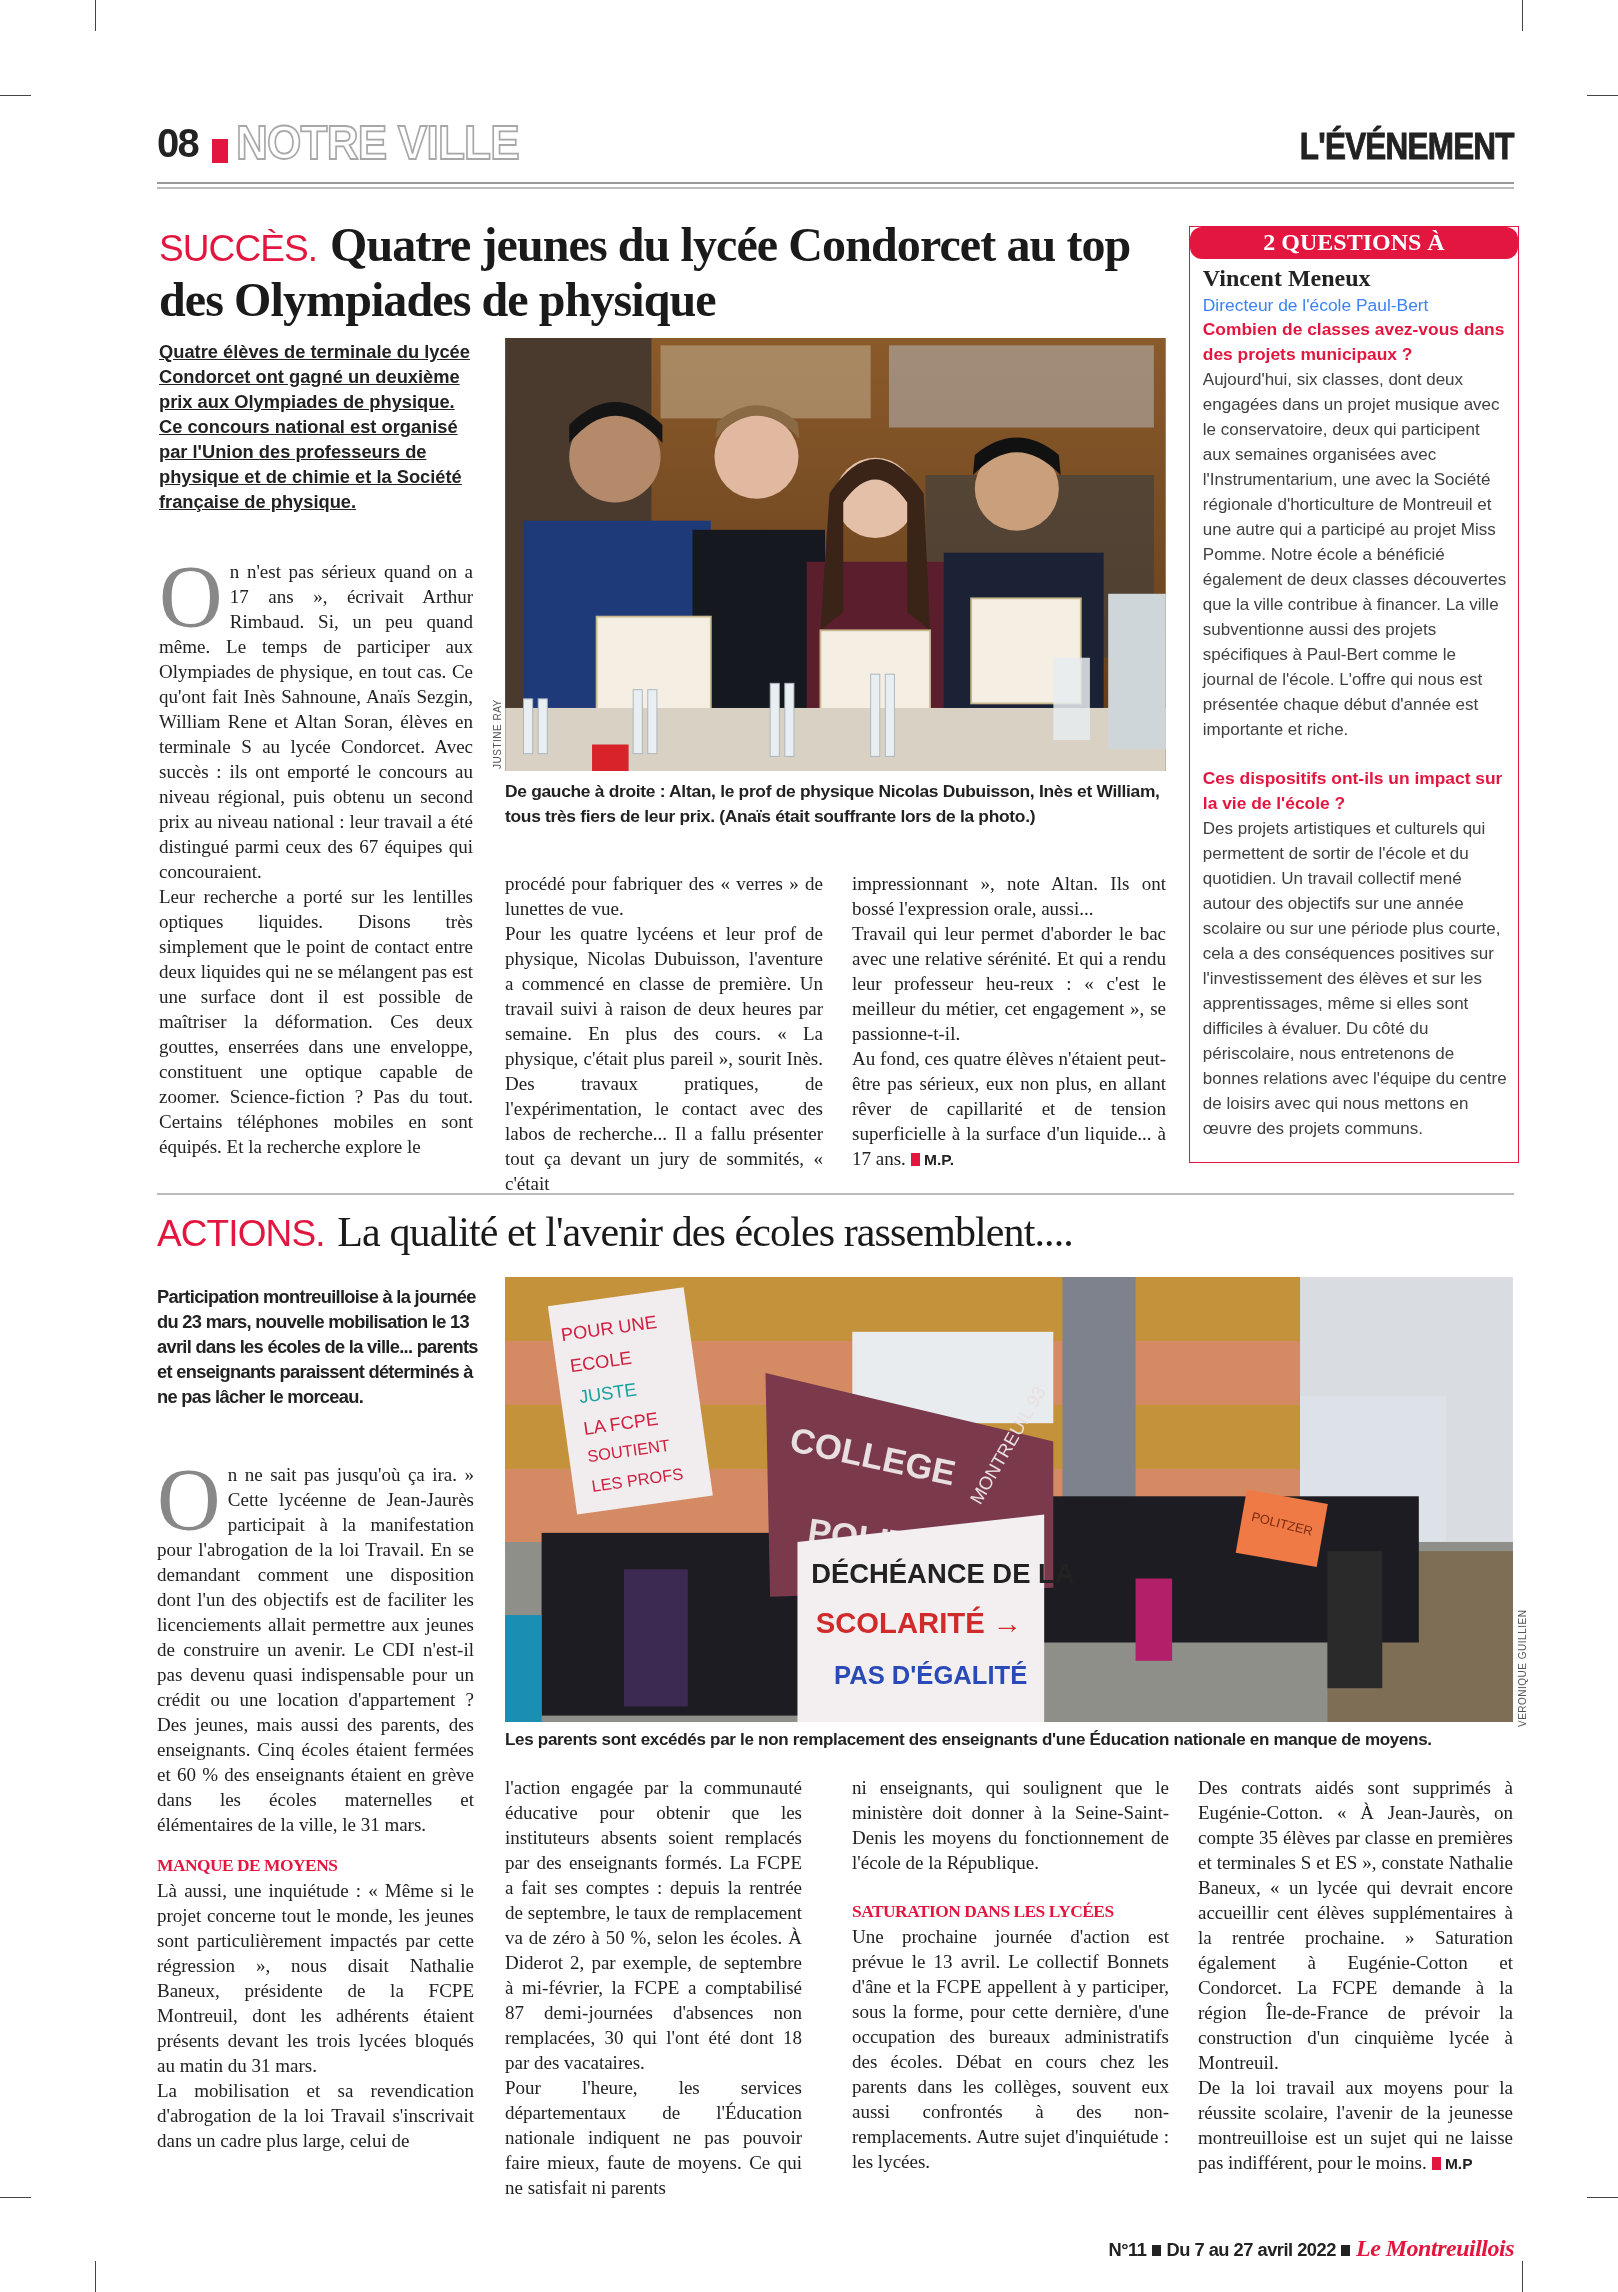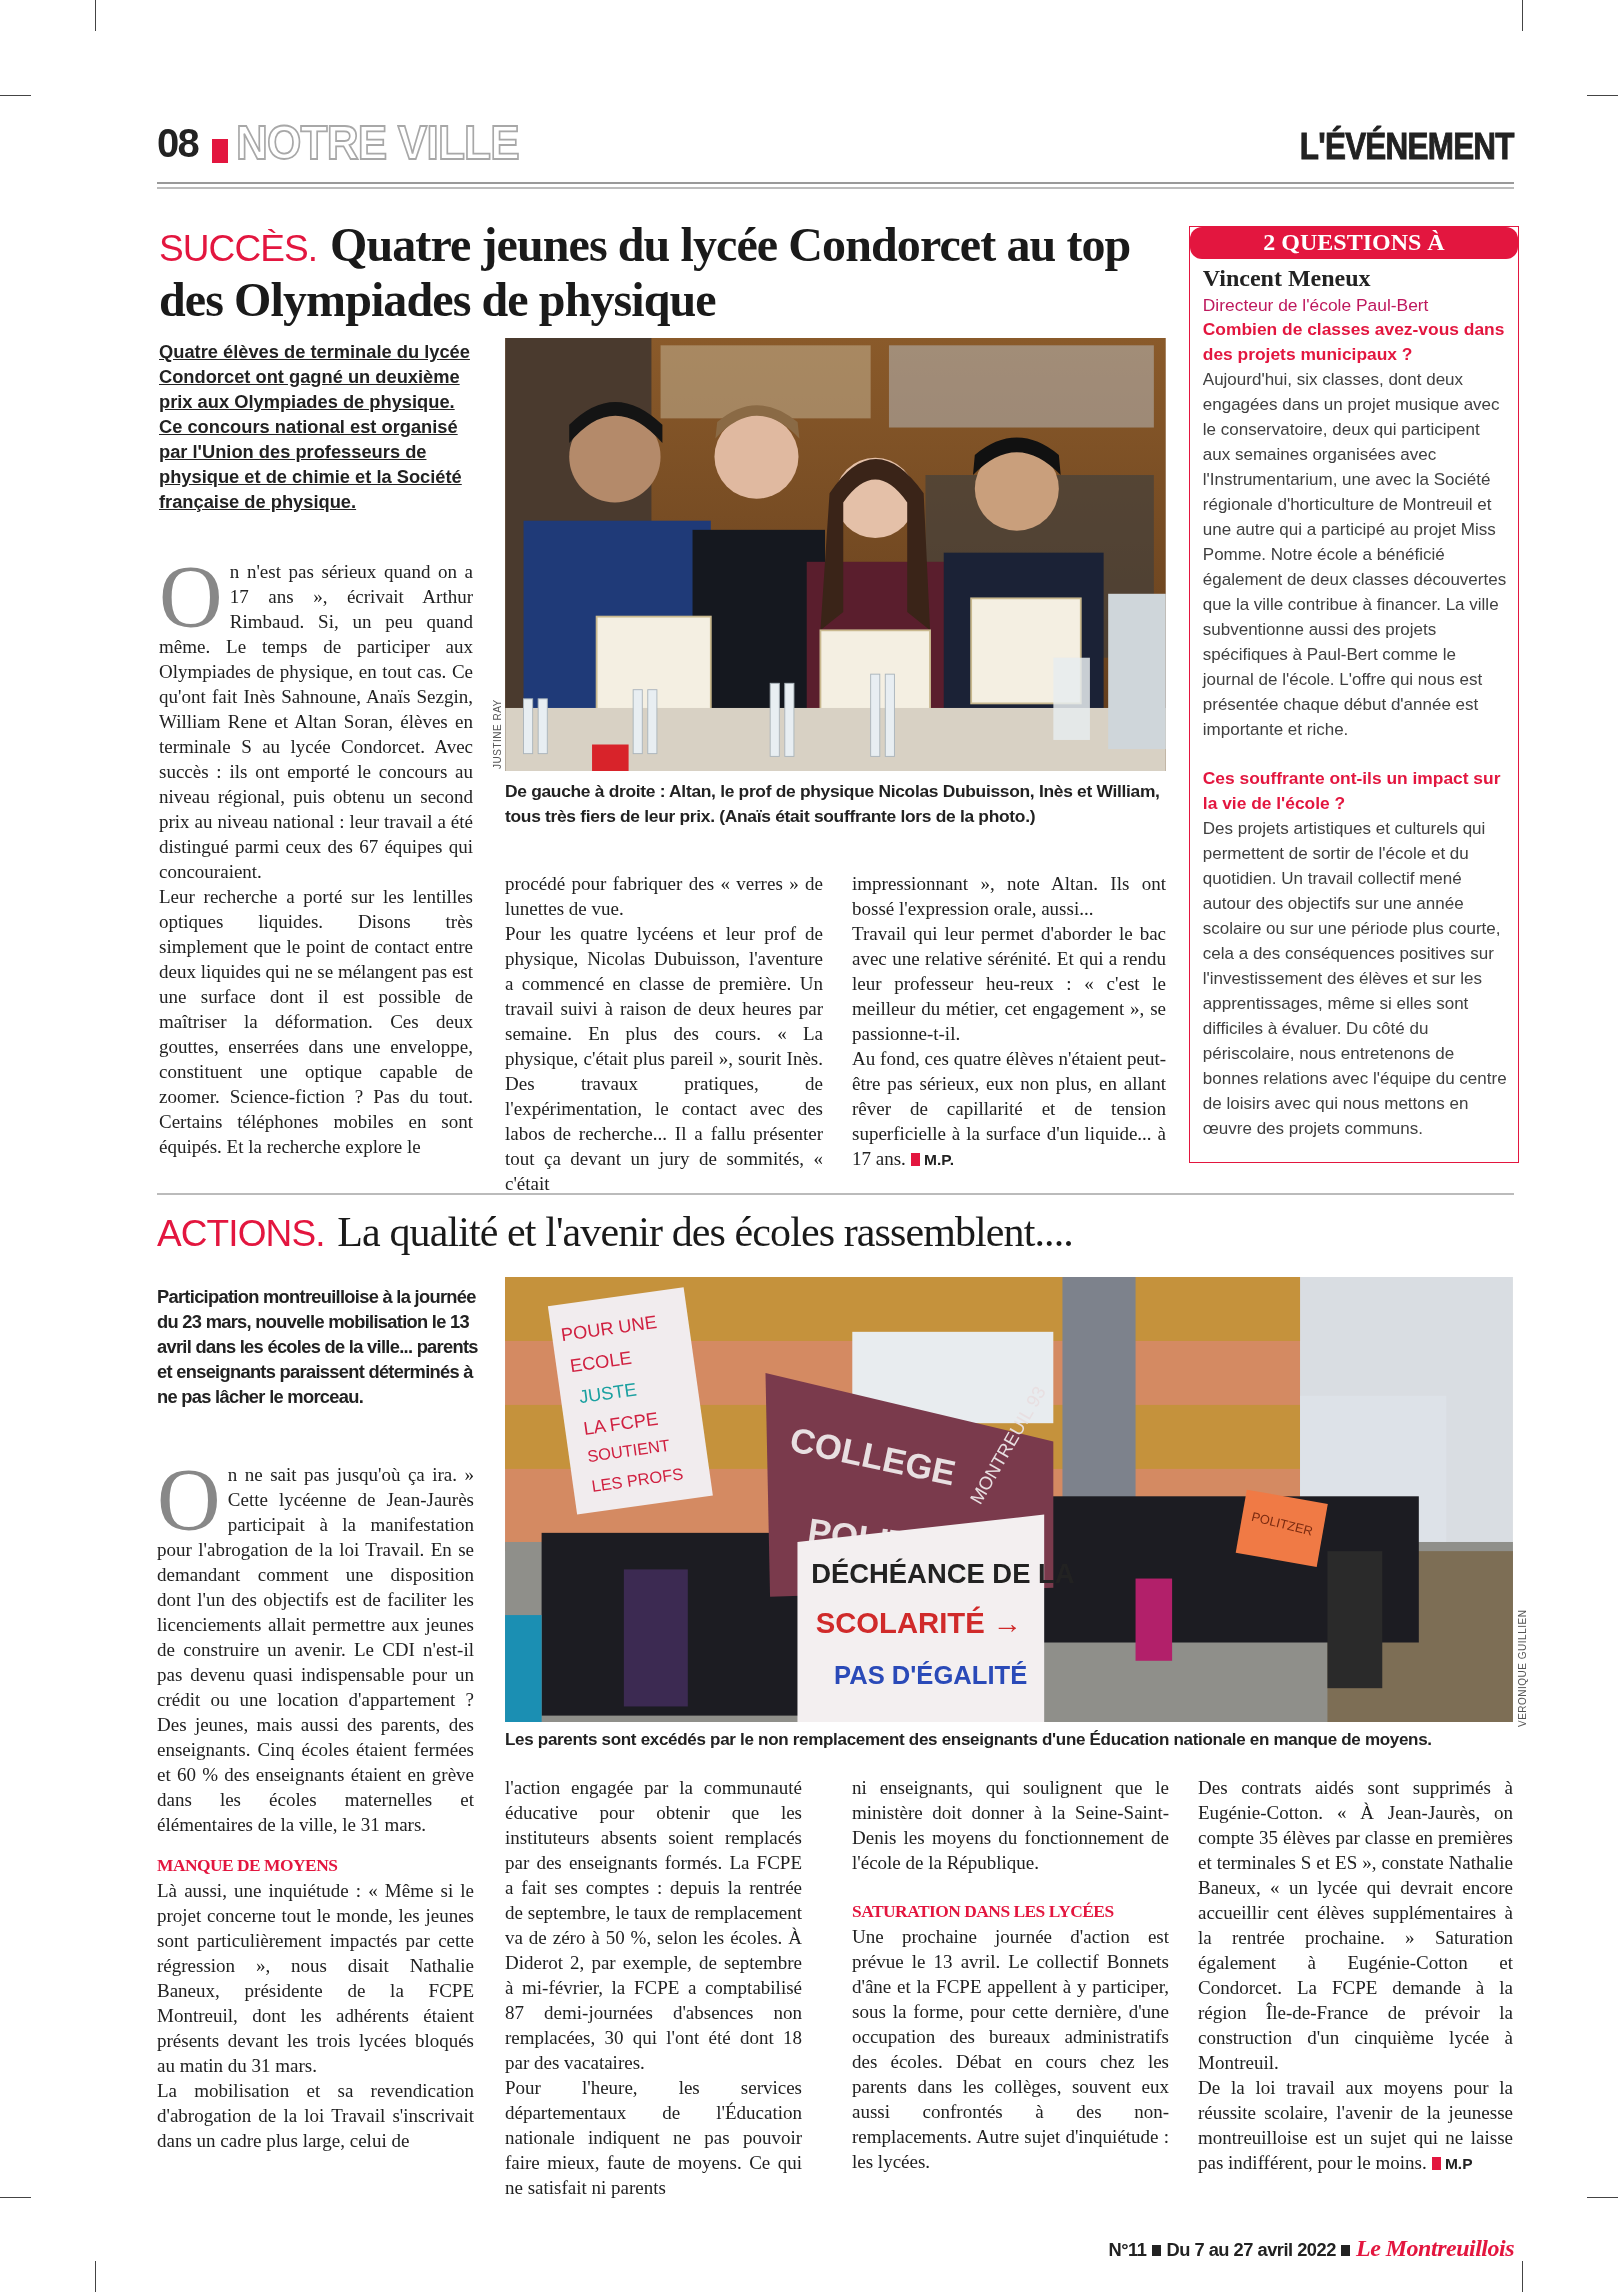--- a/index.html
+++ b/index.html
@@ -19,21 +19,21 @@
   .dropcap { float:left; font:88px/68px "Liberation Serif",serif; color:#888; margin:3.7px 7.3px 0 0; }
   .photo { position:absolute; overflow:hidden; }
   .credit { position:absolute; font:10px "Liberation Sans",sans-serif; color:#555; transform:rotate(-90deg); transform-origin:left top; white-space:nowrap; letter-spacing:0.5px; }
   .caption { position:absolute; font:bold 17.4px/25px "Liberation Sans",sans-serif; color:#222; letter-spacing:-0.3px; }
   .endsq { display:inline-block; width:9.1px; height:12.8px; background:#e3163f; margin:0 3.7px 0 5.5px; vertical-align:-0.9px; }
   .sign { font:bold 15.5px "Liberation Sans",sans-serif; }
   
   #sb { position:absolute; left:1189px; top:226px; width:330px; height:937px; border:1.4px solid #e3163f; box-sizing:border-box; }
   #sb-head { background:#e3163f; color:#fff; text-align:center; font:bold 24px/31px "Liberation Serif",serif; height:32px;border-radius:12px; }
   #sb-name { font:bold 24px/31px "Liberation Serif",serif; margin:3.7px 0 0 12.8px; color:#222; }
-  #sb-role { font:17.4px/23px "Liberation Sans",sans-serif; margin-left:12.8px; color:#be185d; }
+  #sb-role { font:17.4px/23px "Liberation Sans",sans-serif; margin-left:12.8px; color:#3b82f6; }
   .sb-q { font:bold 17.4px/25px "Liberation Sans",sans-serif; color:#e3163f; margin:0 9.1px 0 12.8px; }
   .sb-a { font:17px/25px "Liberation Sans",sans-serif; color:#404040; margin:0 9.1px 0 12.8px; }
   
   #a2-title { position:absolute; left:157px; top:1208px; font:42px "Liberation Serif",serif; color:#1a1a1a; letter-spacing:-0.9px; }
   #a2-title .k { color:#e3163f; font:37px "Liberation Sans",sans-serif; margin-right:12.8px; letter-spacing:-0.9px; }
   .subhead { font:bold 17.4px/25px "Liberation Serif",serif; color:#e3163f; letter-spacing:-0.5px; }
   #footer { position:absolute; right:104px; top:2235px; font:bold 18.3px "Liberation Sans",sans-serif; color:#222; letter-spacing:-0.5px; }
   #footer .brand { font:bold italic 24px "Liberation Serif",serif; color:#e3163f; }
   #footer .sq { display:inline-block; width:9.1px; height:11px; background:#222; margin:0 5.5px; }
 </style>
@@ -125,21 +125,21 @@
   <p>Travail qui leur permet d'aborder le bac avec une relative sérénité. Et qui a rendu leur professeur heu-reux : « c'est le meilleur du métier, cet engagement », se passionne-t-il.</p>
   <p><span>Au fond, ces quatre élèves n'étaient peut-être pas sérieux, eux non plus, en allant rêver de capillarité et de tension superficielle à la surface d'un liquide... à 17 ans.</span><span class="endsq"></span><span class="sign">M.P.</span></p>
 </div>
 
 <div id="sb">
   <div id="sb-head">2 QUESTIONS À</div>
   <div id="sb-name">Vincent Meneux</div>
   <div id="sb-role">Directeur de l'école Paul-Bert</div>
   <div class="sb-q">Combien de classes avez-vous dans des projets municipaux ?</div>
   <div class="sb-a">Aujourd'hui, six classes, dont deux engagées dans un projet musique avec le conservatoire, deux qui participent aux semaines organisées avec l'Instrumentarium, une avec la Société régionale d'horticulture de Montreuil et une autre qui a participé au projet Miss Pomme. Notre école a bénéficié également de deux classes découvertes que la ville contribue à financer. La ville subventionne aussi des projets spécifiques à Paul-Bert comme le journal de l'école. L'offre qui nous est présentée chaque début d'année est importante et riche.</div>
-  <div class="sb-q" style="margin-top:24px;">Ces souffrante ont-ils un impact sur la vie de l'école ?</div>
+  <div class="sb-q" style="margin-top:24px;">Ces dispositifs ont-ils un impact sur la vie de l'école ?</div>
   <div class="sb-a">Des projets artistiques et culturels qui permettent de sortir de l'école et du quotidien. Un travail collectif mené autour des objectifs sur une année scolaire ou sur une période plus courte, cela a des conséquences positives sur l'investissement des élèves et sur les apprentissages, même si elles sont difficiles à évaluer. Du côté du périscolaire, nous entretenons de bonnes relations avec l'équipe du centre de loisirs avec qui nous mettons en œuvre des projets communs.</div>
 </div>
 
 <div class="rule" style="top:1193px;background:#bbb;"></div>
 
 <div id="a2-title">
   <span class="k">ACTIONS.</span><span>La qualité et l'avenir des écoles rassemblent....</span>
 </div>
 
 <div class="chapo" style="left:157px;top:1284px;width:324px;letter-spacing:-0.7px;">Participation montreuilloise à la journée du 23 mars, nouvelle mobilisation le 13 avril dans les écoles de la ville... parents et enseignants paraissent déterminés à ne pas lâcher le morceau.</div>

